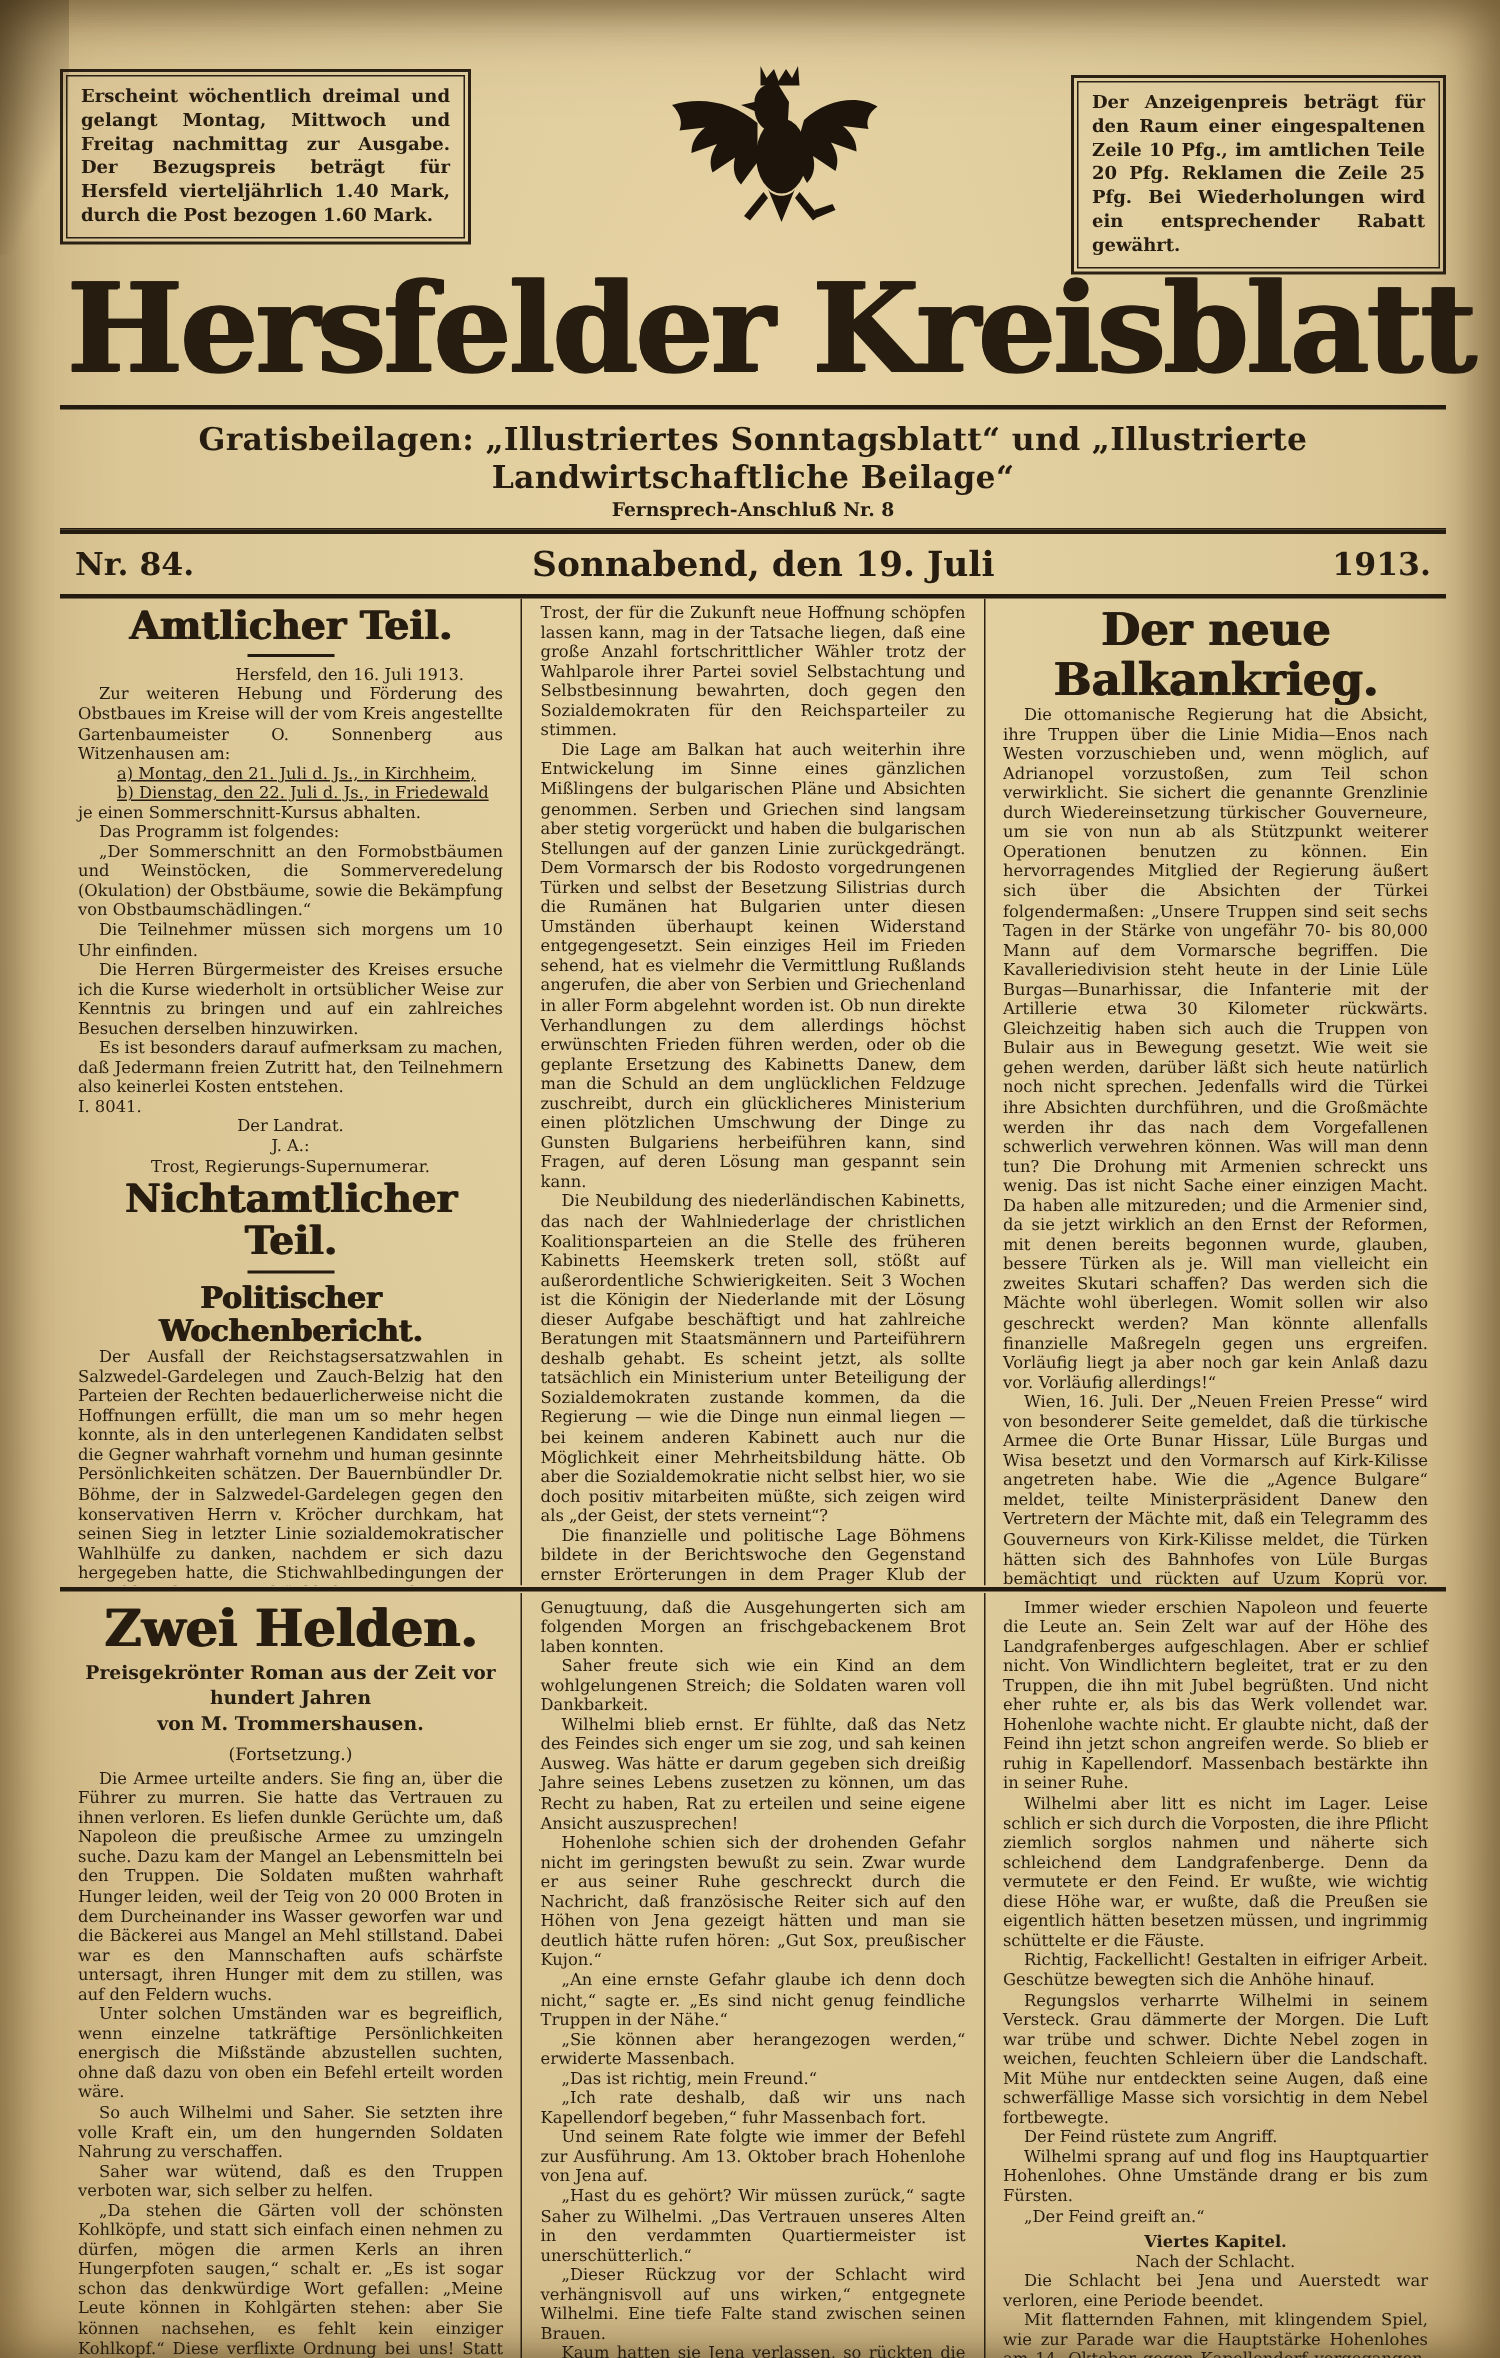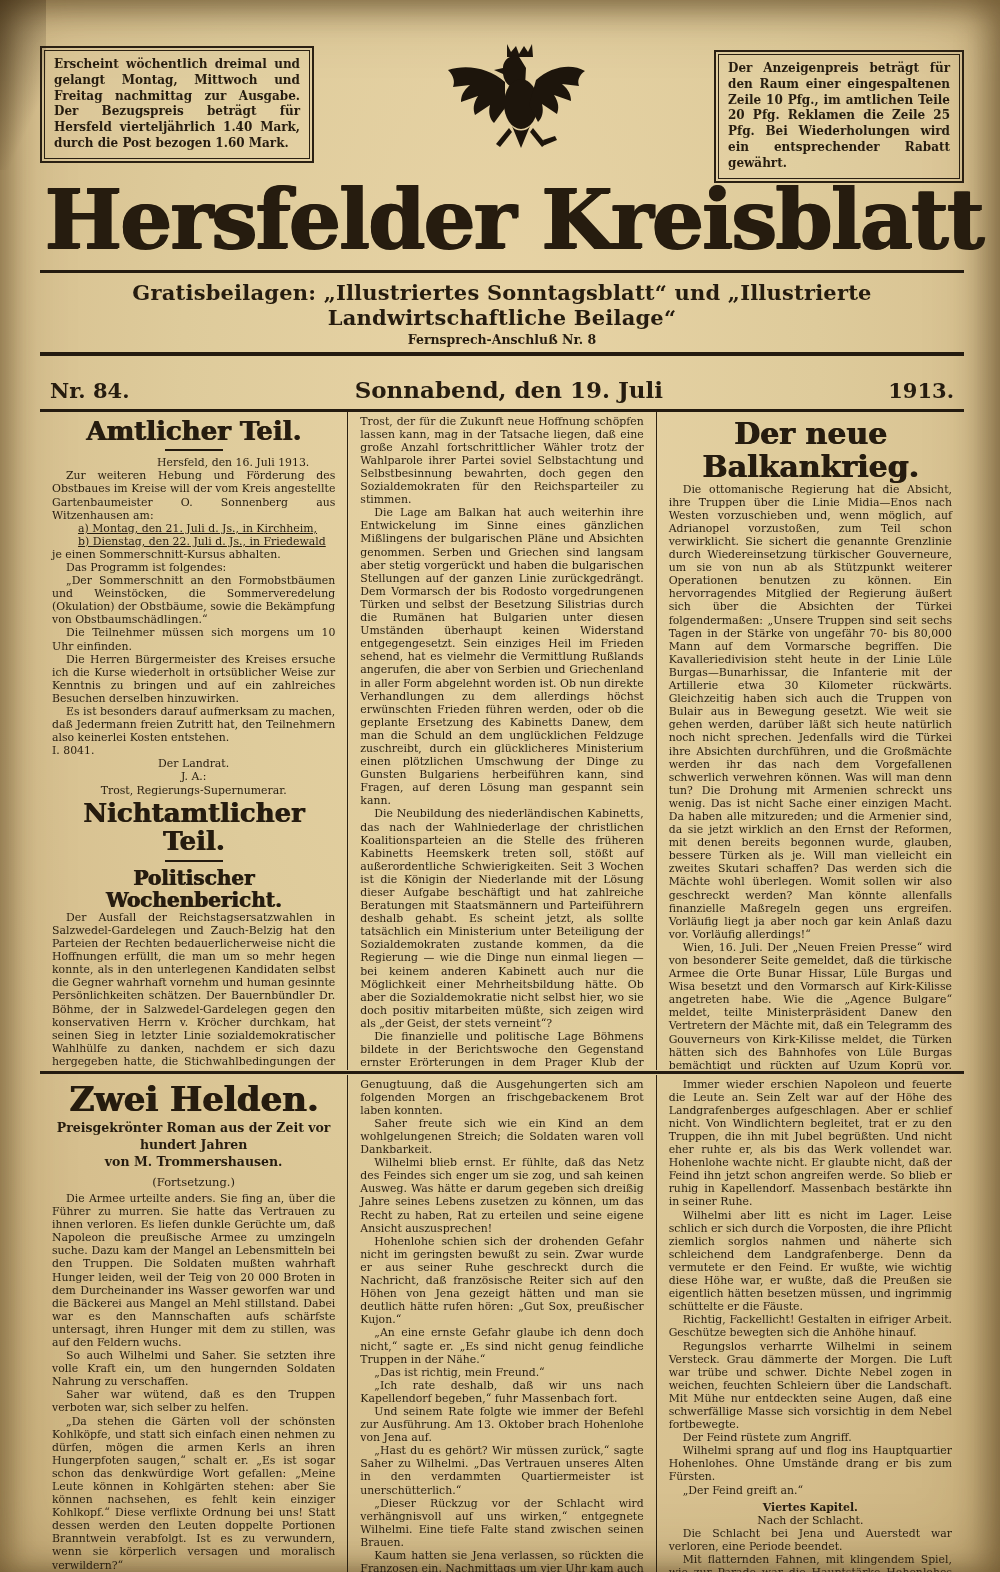--- a/index.html
+++ b/index.html
@@ -39,21 +39,21 @@
     text-align: center; font-size: 82px; font-weight: bold; line-height: 1.02;
     letter-spacing: -2px; margin: 10px 4px 8px;
     text-shadow: 1.4px 0 0 currentColor, 0 .7px 0 currentColor;
     white-space: nowrap;
   }
   .rule-t2 { border-top: 3px solid #241b10; }
   .subtitle { text-align: center; font-size: 21px; font-weight: bold; margin: 7px 0 2px; letter-spacing: .2px; }
   .phone-line { text-align: center; font-size: 12.5px; font-weight: bold; margin-bottom: 5px; }
   .rule-pair { border-top: 1.5px solid #241b10; border-bottom: 3px solid #241b10; height: 4px; }
 
-  .dateline { display: flex; align-items: flex-end; padding: 20px 10px 6px; }
+  .dateline { display: flex; align-items: flex-start; padding: 7px 10px 6px; }
   .issue-no { font-size: 21px; font-weight: bold; }
   .date-center { flex: 1; text-align: center; font-size: 23px; font-weight: bold; }
   .year { font-size: 21px; font-weight: bold; }
 
   
   .cols { display: flex; }
   .col { flex: 1; padding: 3px 12px 16px; min-width: 0; }
   .col + .col { border-left: 1.5px solid #2a2013; }
   .upper { height: 658px; overflow: hidden; }
   .lower { height: 512px; overflow: hidden; }
@@ -167,32 +167,34 @@
   <div class="sep-heavy"></div>
 
   <div class="cols lower">
     <div class="col">
       <h2 class="feui-title">Zwei Helden.</h2>
       <div class="feui-sub">Preisgekrönter Roman aus der Zeit vor hundert Jahren</div>
       <div class="feui-sub">von M. Trommershausen.</div>
       <div class="feui-cont">(Fortsetzung.)</div>
       <div>
           <p class="para">Die Armee urteilte anders. Sie fing an, über die Führer zu murren. Sie hatte das Vertrauen zu ihnen verloren. Es liefen dunkle Gerüchte um, daß Napoleon die preußische Armee zu umzingeln suche. Dazu kam der Mangel an Lebensmitteln bei den Truppen. Die Soldaten mußten wahrhaft Hunger leiden, weil der Teig von 20 000 Broten in dem Durcheinander ins Wasser geworfen war und die Bäckerei aus Mangel an Mehl stillstand. Dabei war es den Mannschaften aufs schärfste untersagt, ihren Hunger mit dem zu stillen, was auf den Feldern wuchs.</p>
+          <p class="para">Unter solchen Umständen war es begreiflich, wenn einzelne tatkräftige Persönlichkeiten energisch die Mißstände abzustellen suchten, ohne daß dazu von oben ein Befehl erteilt worden wäre.</p>
           <p class="para">So auch Wilhelmi und Saher. Sie setzten ihre volle Kraft ein, um den hungernden Soldaten Nahrung zu verschaffen.</p>
           <p class="para">Saher war wütend, daß es den Truppen verboten war, sich selber zu helfen.</p>
           <p class="para">„Da stehen die Gärten voll der schönsten Kohlköpfe, und statt sich einfach einen nehmen zu dürfen, mögen die armen Kerls an ihren Hungerpfoten saugen,“ schalt er. „Es ist sogar schon das denkwürdige Wort gefallen: „Meine Leute können in Kohlgärten stehen: aber Sie können nachsehen, es fehlt kein einziger Kohlkopf.“ Diese verflixte Ordnung bei uns! Statt dessen werden den Leuten doppelte Portionen Branntwein verabfolgt. Ist es zu verwundern, wenn sie körperlich versagen und moralisch verwildern?“</p>
         </div>
     </div>
     <div class="col">
       <div>
           <p class="para noindent">Genugtuung, daß die Ausgehungerten sich am folgenden Morgen an frischgebackenem Brot laben konnten.</p>
           <p class="para">Saher freute sich wie ein Kind an dem wohlgelungenen Streich; die Soldaten waren voll Dankbarkeit.</p>
           <p class="para">Wilhelmi blieb ernst. Er fühlte, daß das Netz des Feindes sich enger um sie zog, und sah keinen Ausweg. Was hätte er darum gegeben sich dreißig Jahre seines Lebens zusetzen zu können, um das Recht zu haben, Rat zu erteilen und seine eigene Ansicht auszusprechen!</p>
           <p class="para">Hohenlohe schien sich der drohenden Gefahr nicht im geringsten bewußt zu sein. Zwar wurde er aus seiner Ruhe geschreckt durch die Nachricht, daß französische Reiter sich auf den Höhen von Jena gezeigt hätten und man sie deutlich hätte rufen hören: „Gut Sox, preußischer Kujon.“</p>
           <p class="para">„An eine ernste Gefahr glaube ich denn doch nicht,“ sagte er. „Es sind nicht genug feindliche Truppen in der Nähe.“</p>
+          <p class="para">„Sie können aber herangezogen werden,“ erwiderte Massenbach.</p>
           <p class="para">„Das ist richtig, mein Freund.“</p>
           <p class="para">„Ich rate deshalb, daß wir uns nach Kapellendorf begeben,“ fuhr Massenbach fort.</p>
           <p class="para">Und seinem Rate folgte wie immer der Befehl zur Ausführung. Am 13. Oktober brach Hohenlohe von Jena auf.</p>
           <p class="para">„Hast du es gehört? Wir müssen zurück,“ sagte Saher zu Wilhelmi. „Das Vertrauen unseres Alten in den verdammten Quartiermeister ist unerschütterlich.“</p>
           <p class="para">„Dieser Rückzug vor der Schlacht wird verhängnisvoll auf uns wirken,“ entgegnete Wilhelmi. Eine tiefe Falte stand zwischen seinen Brauen.</p>
           <p class="para">Kaum hatten sie Jena verlassen, so rückten die Franzosen ein. Nachmittags um vier Uhr kam auch Napoleon. Er ritt durch die Stadt und blickte auf die jenseitigen Höhen. Dort bemerkte er ernsten Blicks die Geschützzüge, die auf dem Rückwege entstanden.</p>
         </div>
     </div>
     <div class="col">
       <div>

